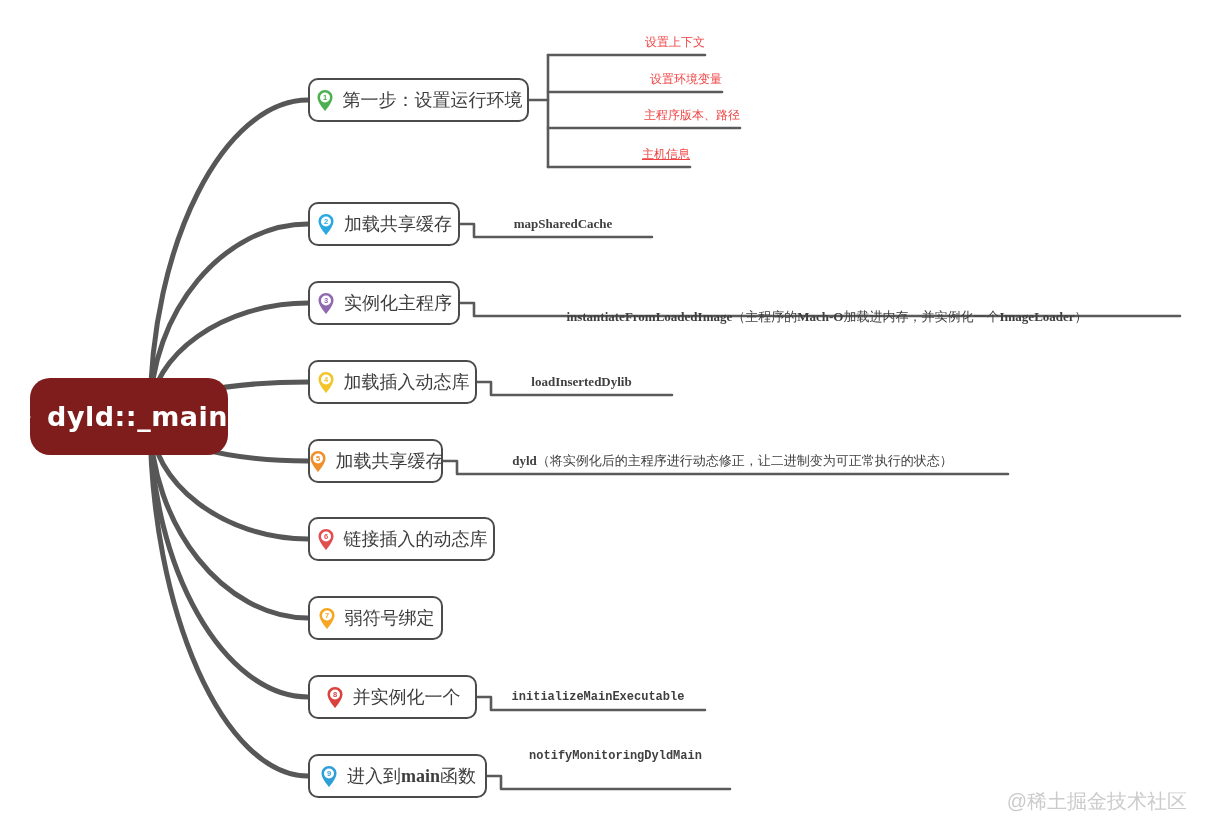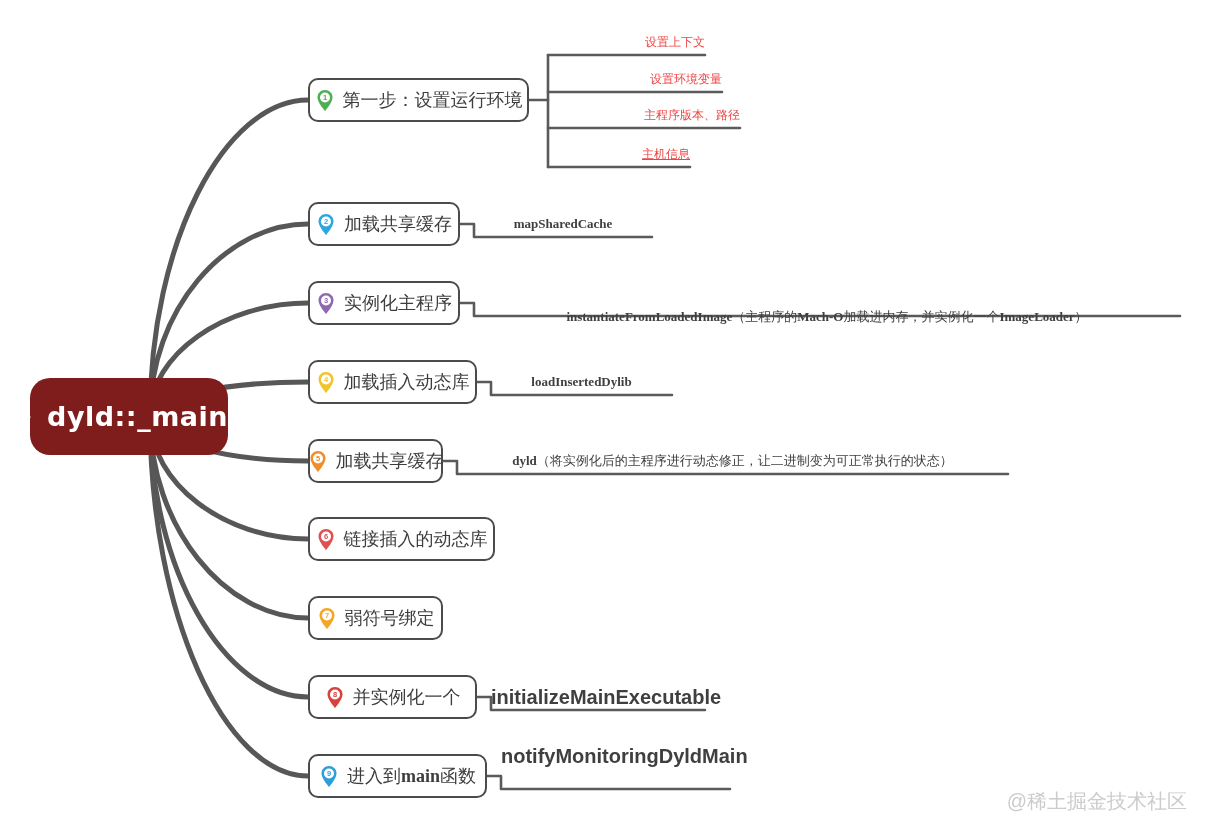--- a/index.html
+++ b/index.html
@@ -21,21 +21,21 @@
     display:flex;align-items:center;justify-content:center;gap:8px;box-sizing:border-box;white-space:nowrap;
   }
   .node .nlabel{font-size:18px;color:#3d3d3d;}
   .node .nlabel b{font-family:"Liberation Serif",serif;}
   .pin{flex:0 0 auto;}
   .subtopic{
     position:absolute;height:24px;line-height:24px;text-align:center;white-space:nowrap;
     font-size:16px;color:#3f3f3f;
   }
   .subtopic.serif{font-family:"Liberation Serif","DejaVu Serif",serif;font-size:13px;}
-  .subtopic.sans{font-family:Liberation Sans, sans-serif;font-size:20px;}
+  .subtopic.sans{font-family:Liberation Mono, monospace;font-size:12px;}
   .subtopic span.b{font-weight:bold;}
   .child{
     position:absolute;height:24px;line-height:24px;white-space:nowrap;text-align:right;
     font-size:12px;color:#ef4444;padding-left:22px;box-sizing:border-box;
   }
   .watermark{
     position:absolute;right:22px;top:788px;font-size:20px;color:#cbcbcb;
     font-family:"Liberation Sans",sans-serif;white-space:nowrap;
   }
   .pin text{font-family:"Liberation Sans",sans-serif;font-weight:bold;}

